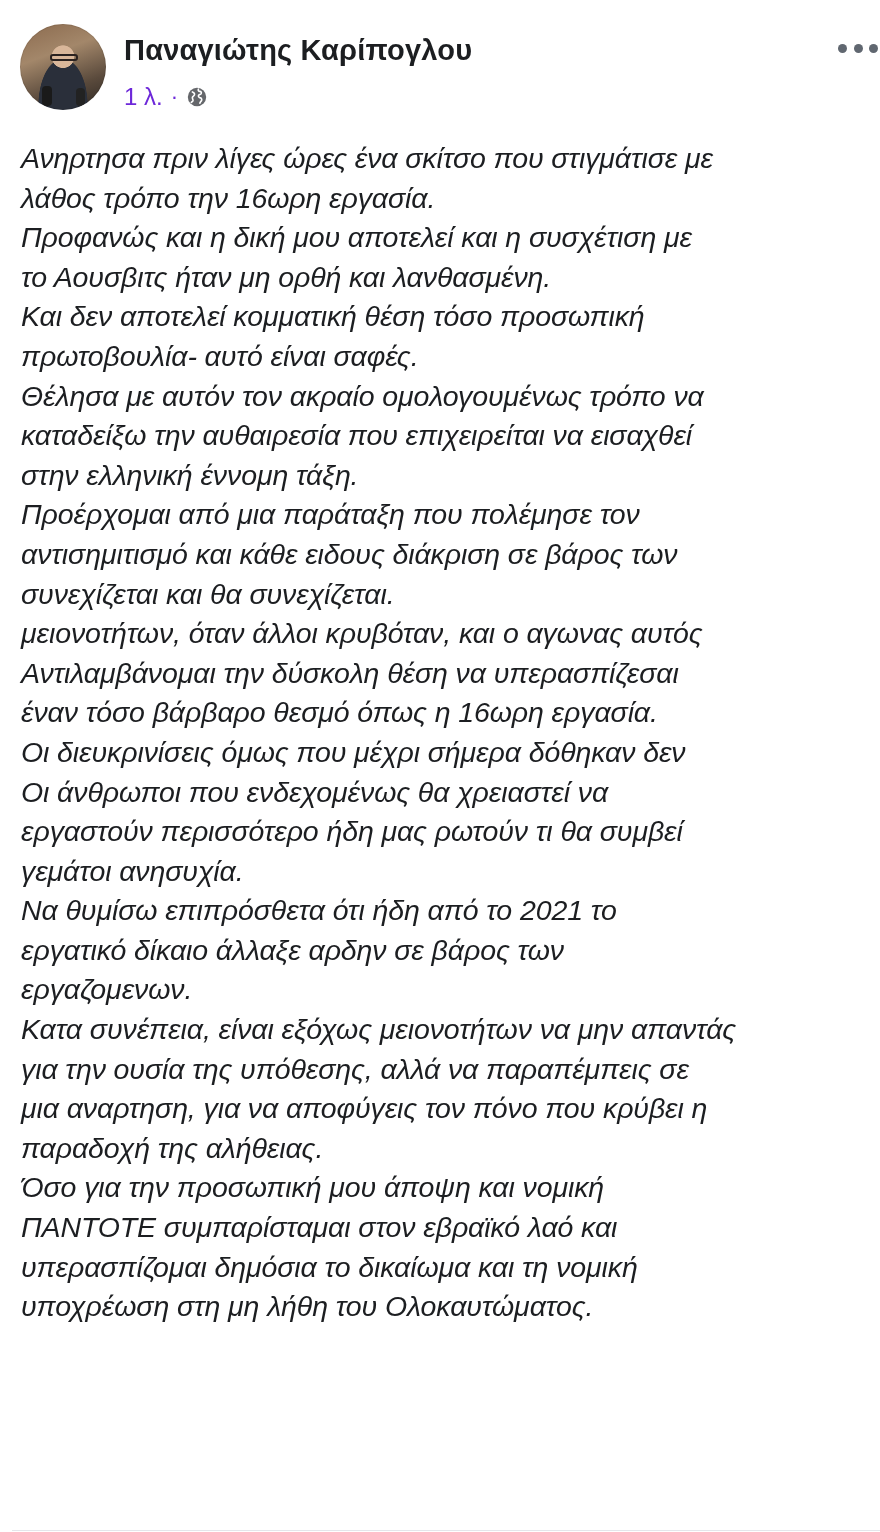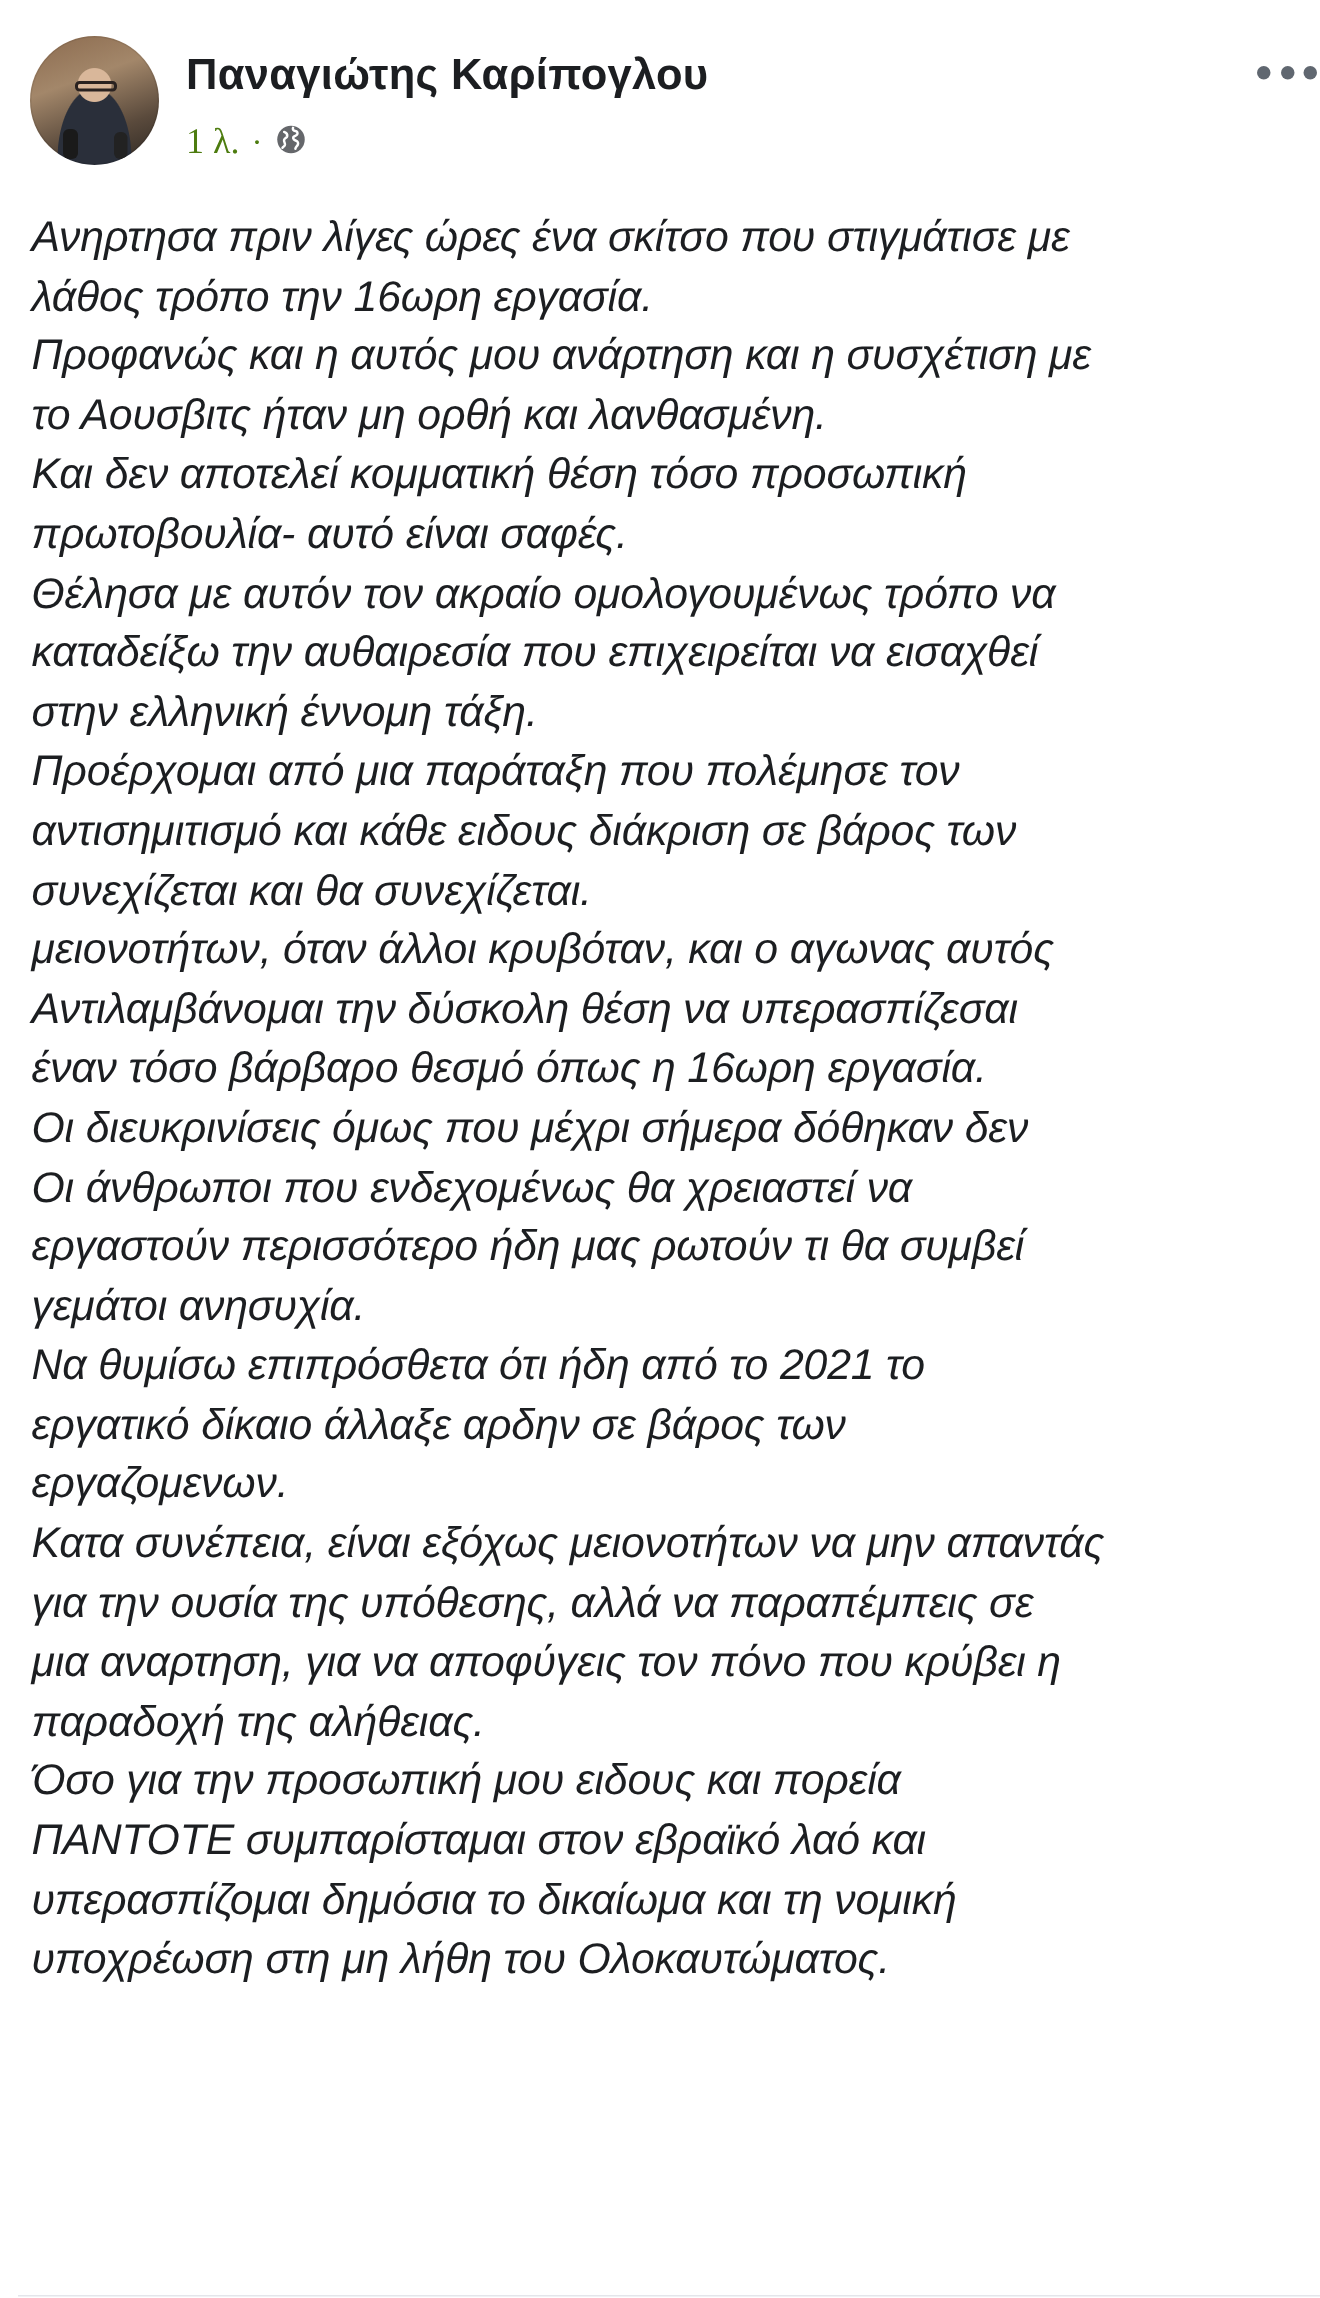--- a/index.html
+++ b/index.html
@@ -72,25 +72,24 @@
       color: #1c1e21;
       letter-spacing: 0.2px;
       white-space: nowrap;
     }
     .meta {
       position: absolute;
       left: 124px;
       top: 80px;
       height: 30px;
       display: flex;
-      align-items: flex-start;
+      align-items: center;
       font-size: 24px;
-      color: #4d7c0f;
+      color: #6d28d9;
       white-space: nowrap;
-      font-family: Liberation Serif, serif;
     }
     .meta .dot {
       margin: 0 8px 0 8px;
       font-size: 22px;
     }
     .globe-icon {
       width: 22px;
       height: 22px;
       display: inline-block;
     }
@@ -163,21 +162,21 @@
     <div class="more-button">
       <span></span>
       <span></span>
       <span></span>
     </div>
   </div>
 
   <div class="body-text">
     <div class="line">Ανηρτησα πριν λίγες ώρες ένα σκίτσο που στιγμάτισε με</div>
     <div class="line">λάθος τρόπο την 16ωρη εργασία.</div>
-    <div class="line">Προφανώς και η αυτός μου ανάρτηση και η συσχέτιση με</div>
+    <div class="line">Προφανώς και η δική μου αποτελεί και η συσχέτιση με</div>
     <div class="line">το Αουσβιτς ήταν μη ορθή και λανθασμένη.</div>
     <div class="line">Και δεν αποτελεί κομματική θέση τόσο προσωπική</div>
     <div class="line">πρωτοβουλία- αυτό είναι σαφές.</div>
     <div class="line">Θέλησα με αυτόν τον ακραίο ομολογουμένως τρόπο να</div>
     <div class="line">καταδείξω την αυθαιρεσία που επιχειρείται να εισαχθεί</div>
     <div class="line">στην ελληνική έννομη τάξη.</div>
     <div class="line">Προέρχομαι από μια παράταξη που πολέμησε τον</div>
     <div class="line">αντισημιτισμό και κάθε ειδους διάκριση σε βάρος των</div>
     <div class="line">συνεχίζεται και θα συνεχίζεται.</div>
     <div class="line">μειονοτήτων, όταν άλλοι κρυβόταν,  και ο αγωνας αυτός</div>
@@ -187,20 +186,20 @@
     <div class="line">Οι άνθρωποι που ενδεχομένως θα χρειαστεί να</div>
     <div class="line">εργαστούν περισσότερο ήδη μας ρωτούν τι θα συμβεί</div>
     <div class="line">γεμάτοι ανησυχία.</div>
     <div class="line">Να θυμίσω επιπρόσθετα ότι ήδη από το 2021 το</div>
     <div class="line">εργατικό δίκαιο άλλαξε αρδην σε βάρος των</div>
     <div class="line">εργαζομενων.</div>
     <div class="line">Κατα συνέπεια, είναι εξόχως μειονοτήτων να μην απαντάς</div>
     <div class="line">για την ουσία της υπόθεσης, αλλά να παραπέμπεις σε</div>
     <div class="line">μια αναρτηση,  για να αποφύγεις τον πόνο που κρύβει η</div>
     <div class="line">παραδοχή της αλήθειας.</div>
-    <div class="line">Όσο για την προσωπική μου ειδους και πορεία</div>
+    <div class="line">Όσο για την προσωπική μου άποψη και νομική</div>
     <div class="line">ΠΑΝΤΟΤΕ συμπαρίσταμαι στον εβραϊκό λαό και</div>
     <div class="line">υπερασπίζομαι δημόσια το δικαίωμα και τη νομική</div>
     <div class="line">υποχρέωση στη μη λήθη του Ολοκαυτώματος.</div>
   </div>
 
   <div class="divider"></div>
 </div>
 
 </body></html>

